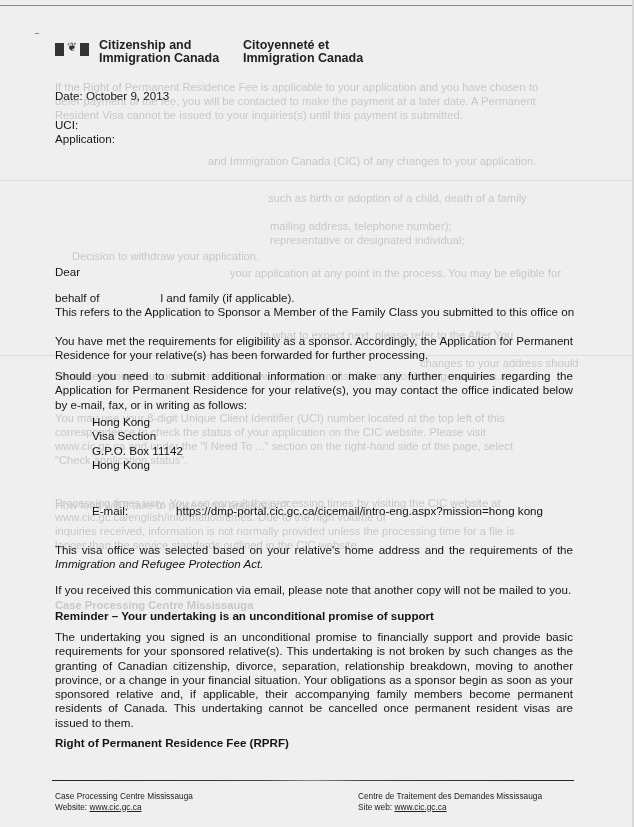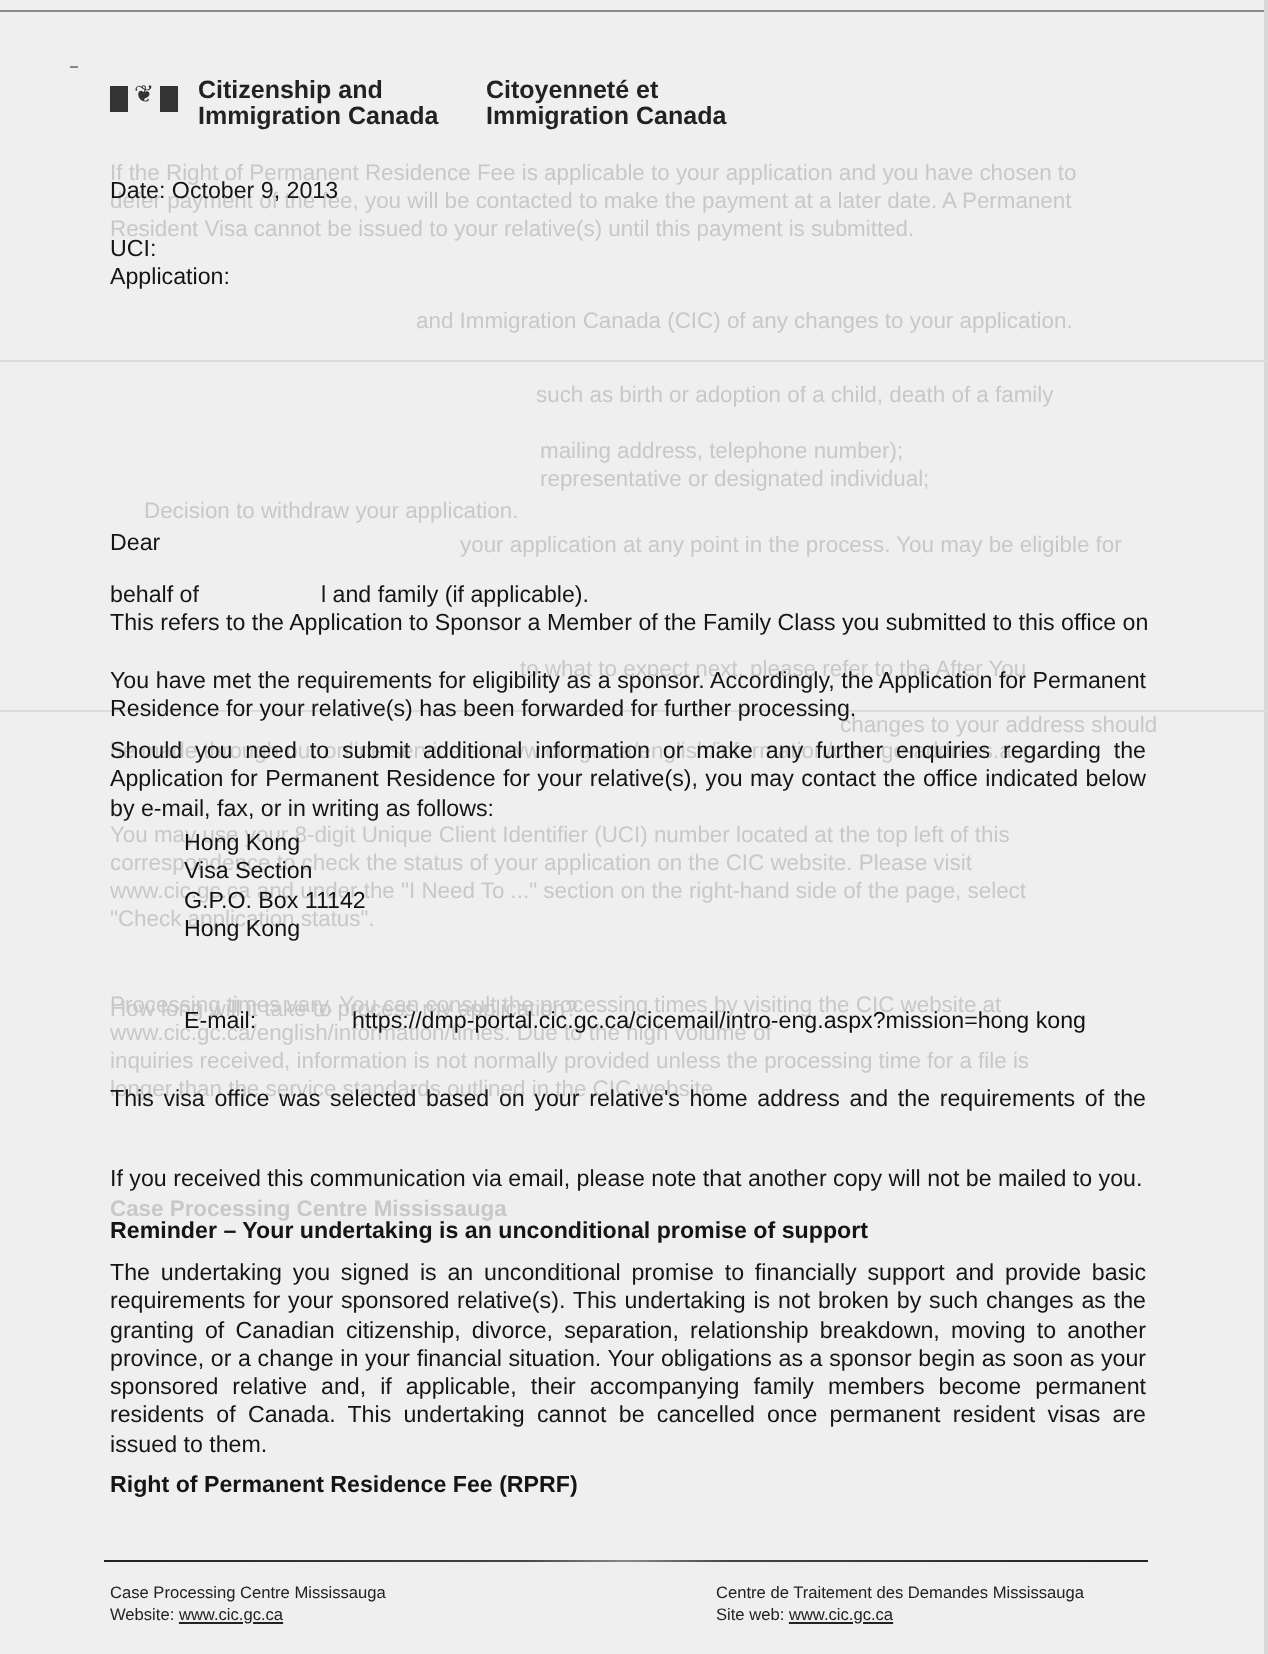--- a/index.html
+++ b/index.html
@@ -41,21 +41,21 @@
 
 <div class="topline"></div>
 <div class="rightedge"></div>
 <div class="fold" style="top:180px"></div>
 <div class="fold" style="top:355px"></div>
 <div class="corner-mark"></div>
 
 <div>
   <div class="ghost" style="left:55px;top:80px">If the Right of Permanent Residence Fee is applicable to your application and you have chosen to</div>
   <div class="ghost" style="left:55px;top:94px">defer payment of the fee, you will be contacted to make the payment at a later date.  A Permanent</div>
-  <div class="ghost" style="left:55px;top:108px">Resident Visa cannot be issued to your relative(s) until this payment is submitted.</div>
+  <div class="ghost" style="left:55px;top:108px">Resident Visa cannot be issued to your inquiries(s) until this payment is submitted.</div>
   <div class="ghost" style="left:208px;top:154px">and Immigration Canada (CIC) of any changes to your application.</div>
   <div class="ghost" style="left:268px;top:191px">such as birth or adoption of a child, death of a family</div>
   <div class="ghost" style="left:270px;top:219px">mailing address, telephone number);</div>
   <div class="ghost" style="left:270px;top:233px">representative or designated individual;</div>
   <div class="ghost" style="left:72px;top:249px">Decision to withdraw your application.</div>
   <div class="ghost" style="left:230px;top:266px">your application at any point in the process.  You may be eligible for</div>
   <div class="ghost" style="left:260px;top:328px">to what to expect next, please refer to the After You</div>
   <div class="ghost" style="left:420px;top:356px">changes to your address should</div>
   <div class="ghost" style="left:55px;top:369px">be made through our online service at www.cic.gc.ca/english/information/change-address.asp.</div>
   <div class="ghost" style="left:55px;top:411px">You may use your 8-digit Unique Client Identifier (UCI) number located at the top left of this</div>
@@ -110,20 +110,21 @@
 
 <div class="contact" style="top:504px">
   <div class="row">
     <span class="lbl">E-mail:</span>
     <span>https://dmp-portal.cic.gc.ca/cicemail/intro-eng.aspx?mission=hong kong</span>
   </div>
 </div>
 
 <div class="abs txt" style="left:55px;top:543px">
   <div style="width:518px;text-align:justify;text-align-last:justify">This visa office was selected based on your relative's home address and the requirements of the</div>
+  <div class="italic">Immigration and Refugee Protection Act.</div>
 </div>
 
 <div class="abs txt" style="left:55px;top:583px">If you received this communication via email, please note that another copy will not be mailed to you.</div>
 
 <div class="abs txt bold" style="left:55px;top:609px">Reminder – Your undertaking is an unconditional promise of support</div>
 
 <div class="para" style="top:630px">The undertaking you signed is an unconditional promise to financially support and provide basic requirements for your sponsored relative(s).  This undertaking is not broken by such changes as the granting of Canadian citizenship, divorce, separation, relationship breakdown, moving to another province, or a change in your financial situation.  Your obligations as a sponsor begin as soon as your sponsored relative and, if applicable, their accompanying family members become permanent residents of Canada.  This undertaking cannot be cancelled once permanent resident visas are issued to them.</div>
 
 <div class="abs txt bold" style="left:55px;top:736px">Right of Permanent Residence Fee (RPRF)</div>
 

